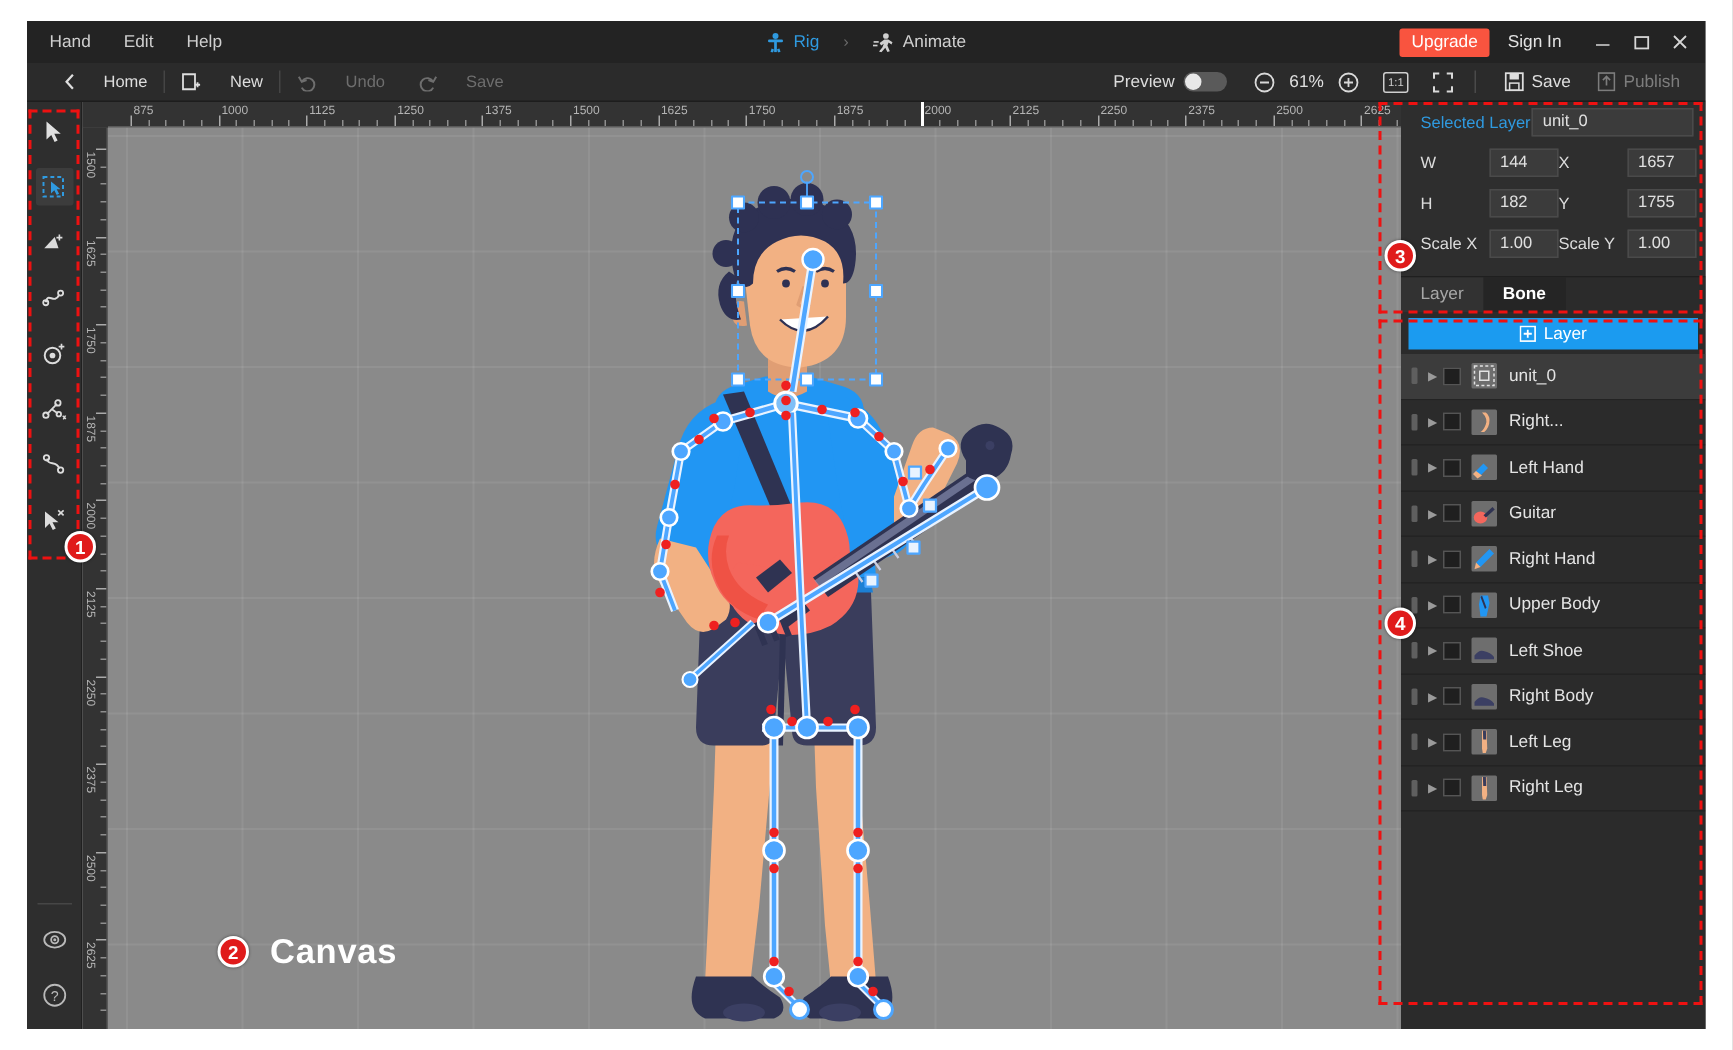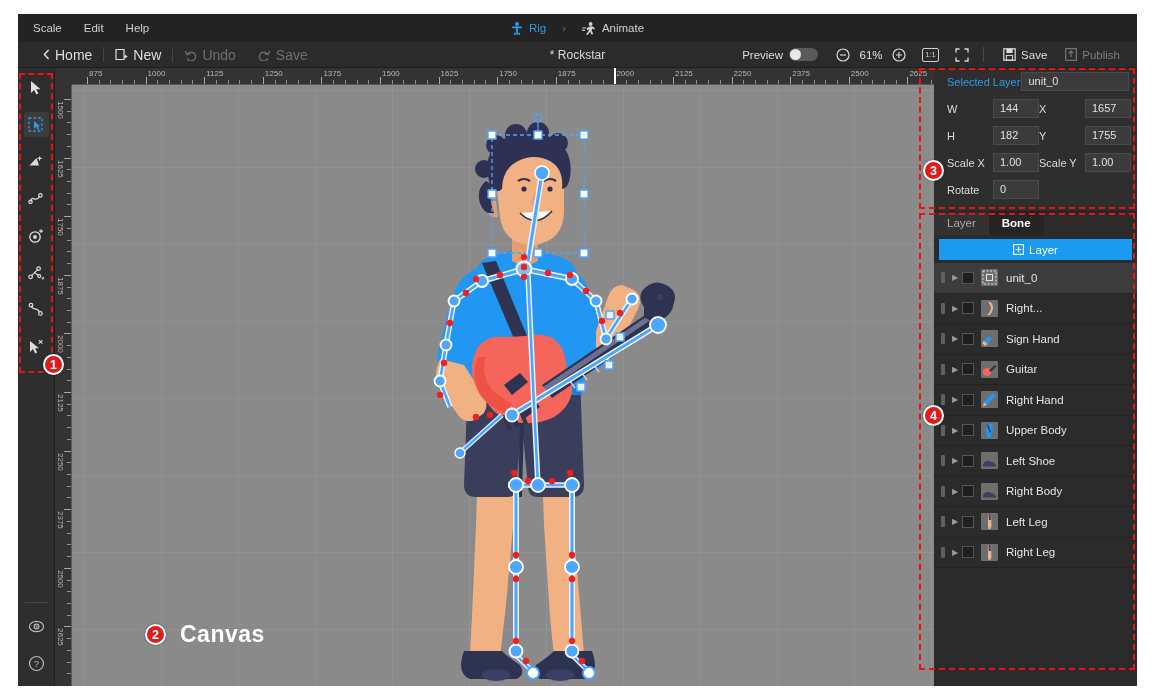--- a/index.html
+++ b/index.html
@@ -47,21 +47,21 @@
     justify-content: center; color: #d6d6d6; font-size: 12px; cursor: pointer;
   }
 
   
   .toolbar {
     position: relative; height: 26px; background: #2b2b2b;
     display: flex; align-items: center; border-bottom: 1px solid #1d1d1d;
   }
   .tbl { display: flex; align-items: center; padding-left: 14px; gap: 0; }
   .tb-item {
-    display: flex; align-items: center; gap: 5px; font-size: 14px;
+    display: flex; align-items: center; gap: 19px; font-size: 11px;
     color: #dedede; padding: 0 11px; height: 26px; cursor: pointer;
   }
   .tb-item.dim { color: #6e6e6e; cursor: default; }
   .tb-div { width: 1px; height: 15px; background: #454545; }
   .doc-title {
     position: absolute; left: 0; right: 0; text-align: center;
     font-size: 12px; color: #d8d8d8; pointer-events: none;
   }
   .tbr {
     position: absolute; right: 8px; display: flex; align-items: center; gap: 0;
@@ -243,21 +243,21 @@
     position: absolute; border: 2px dashed #ee1111; pointer-events: none; z-index: 30;
   }
 </style>
 </head>
 <body>
 
 <div id="app">
 
   <div class="titlebar">
     <div class="menu-group">
-      <div class="menu-item">Scale</div>
+      <div class="menu-item">Hand</div>
       <div class="menu-item">Edit</div>
       <div class="menu-item">Help</div>
     </div>
 
     <div class="mode-group">
       <div class="mode active">
         <svg width="12" height="13" viewBox="0 0 12 13">
           <circle cx="6" cy="2" r="2" fill="#2f9ae0"></circle>
           <rect x="1" y="4.4" width="10" height="1.8" rx="0.9" fill="#2f9ae0"></rect>
           <rect x="5.1" y="4.4" width="1.8" height="8.4" fill="#2f9ae0"></rect>
@@ -271,20 +271,39 @@
         <svg width="14" height="13" viewBox="0 0 14 13">
           <circle cx="8.6" cy="2" r="1.9" fill="#d0d0d0"></circle>
           <path d="M7.6 4.4 L4.4 6.6 L5.4 8.3 L7.2 7.2 L6.2 9.6 L4 12.4 L5.6 12.9 L8.2 9.8 L9.6 12.7 L11.2 12.1 L9.6 8.4 L10.4 6.4 L12.3 7.6 L13 6.2 L10.2 4.3 Z" fill="#d0d0d0"></path>
           <rect x="0.4" y="5.4" width="3.4" height="1.1" fill="#d0d0d0"></rect>
           <rect x="0" y="7.8" width="3" height="1.1" fill="#d0d0d0"></rect>
         </svg>
         <span class="mode-label">Animate</span>
       </div>
     </div>
 
+    <div class="tb-right">
+      <div class="upgrade-btn">Upgrade</div>
+      <div class="signin">Sign In</div>
+      <div class="wbtn">
+        <svg width="11" height="11" viewBox="0 0 11 11">
+          <rect x="1" y="6.5" width="9" height="1" fill="#d6d6d6"></rect>
+        </svg>
+      </div>
+      <div class="wbtn">
+        <svg width="11" height="11" viewBox="0 0 11 11">
+          <rect x="1.2" y="1.7" width="8.6" height="7.6" fill="none" stroke="#d6d6d6" stroke-width="1.2"></rect>
+        </svg>
+      </div>
+      <div class="wbtn close">
+        <svg width="12" height="12" viewBox="0 0 12 12">
+          <path d="M2 2 L10 10 M10 2 L2 10" stroke="#d6d6d6" stroke-width="1.2"></path>
+        </svg>
+      </div>
+    </div>
   </div>
 
   <div class="toolbar">
     <div class="tbl">
       <div class="tb-item">
         <svg width="7" height="11" viewBox="0 0 7 11">
           <path d="M5.6 0.9 L1.4 5.5 L5.6 10.1" stroke="#dedede" stroke-width="1.5" fill="none"></path>
         </svg>
         <span>Home</span>
       </div>
@@ -306,21 +325,20 @@
       </div>
       <div class="tb-item dim">
         <svg width="13" height="12" viewBox="0 0 13 12">
           <path d="M9.6 5.2 A4.4 4.4 0 1 0 9.8 9.4" stroke="#6e6e6e" stroke-width="1.3" fill="none"></path>
           <path d="M11.8 2.2 L9.8 5.6 L6.6 4.4" stroke="#6e6e6e" stroke-width="1.3" fill="none"></path>
         </svg>
         <span>Save</span>
       </div>
     </div>
 
-    <div class="doc-title">* Rockstar</div>
 
     <div class="tbr">
       <div class="prev-wrap">
         <span class="prev-lbl">Preview</span>
         <div class="toggle">
             <div class="knob"></div>
           </div>
       </div>
       <div class="zbtn">
         <svg width="14" height="14" viewBox="0 0 14 14">
@@ -817,24 +835,20 @@
         <div class="prow">
           <div class="half">
             <div class="plabel">Scale X</div>
             <div class="pfield">1.00</div>
           </div>
           <div class="half">
             <div class="plabel">Scale Y</div>
             <div class="pfield">1.00</div>
           </div>
         </div>
-        <div class="prow">
-          <div class="plabel" style="width:46px">Rotate</div>
-          <div class="pfield" style="width:46px">0</div>
-        </div>
       </div>
 
       <div class="layerpanel">
         <div class="ltabs">
           <div class="ltab">Layer</div>
           <div class="ltab active">Bone</div>
         </div>
         <div class="addlayer">
           <svg width="11" height="11" viewBox="0 0 11 11">
             <rect x="0.6" y="0.6" width="9.8" height="9.8" fill="none" stroke="#ffffff" stroke-width="1.1"></rect>
@@ -870,21 +884,21 @@
             <div class="lrow">
               <div class="drag">
                 <i></i>
               </div>
               <div class="caret">▶</div>
               <div class="lcheck"></div>
               <div class="thumb"><svg width="17" height="17" viewBox="0 0 17 17">
                   <path d="M2 12 L8 6 L11 9 L5 15 Z" fill="#2196f3"></path>
                   <path d="M1 13 L4 16 L7 14 L3 11 Z" fill="#f2b183"></path>
                 </svg></div>
-              <div class="lname">Sign Hand</div>
+              <div class="lname">Left Hand</div>
             </div>
             <div class="lrow">
               <div class="drag">
                 <i></i>
               </div>
               <div class="caret">▶</div>
               <div class="lcheck"></div>
               <div class="thumb"><svg width="17" height="17" viewBox="0 0 17 17">
                   <ellipse cx="6" cy="11" rx="4.5" ry="4" fill="#f4665c"></ellipse>
                   <path d="M8 9.5 L14 4 L15.5 5.6 L9.6 11 Z" fill="#2f3352"></path>

